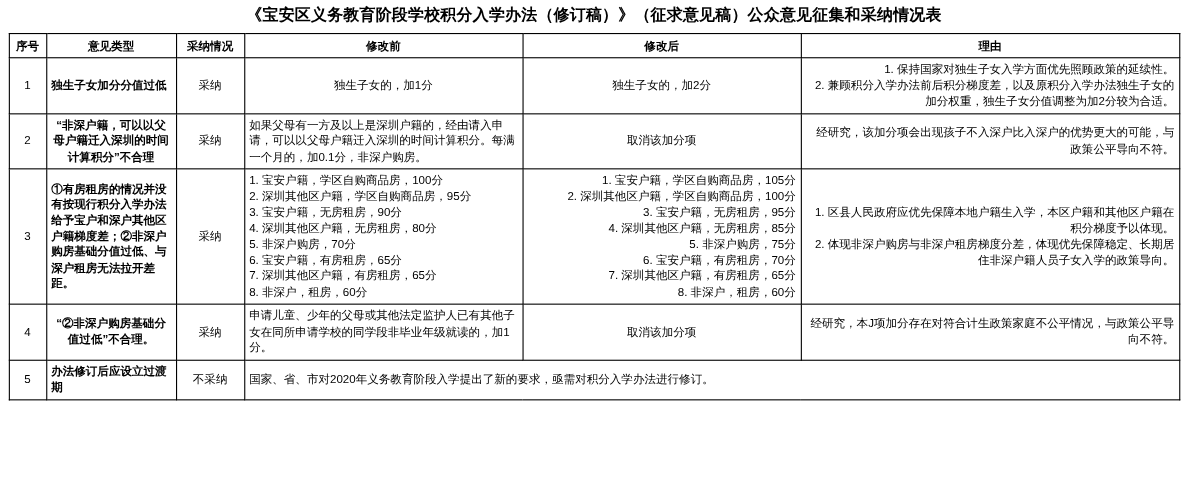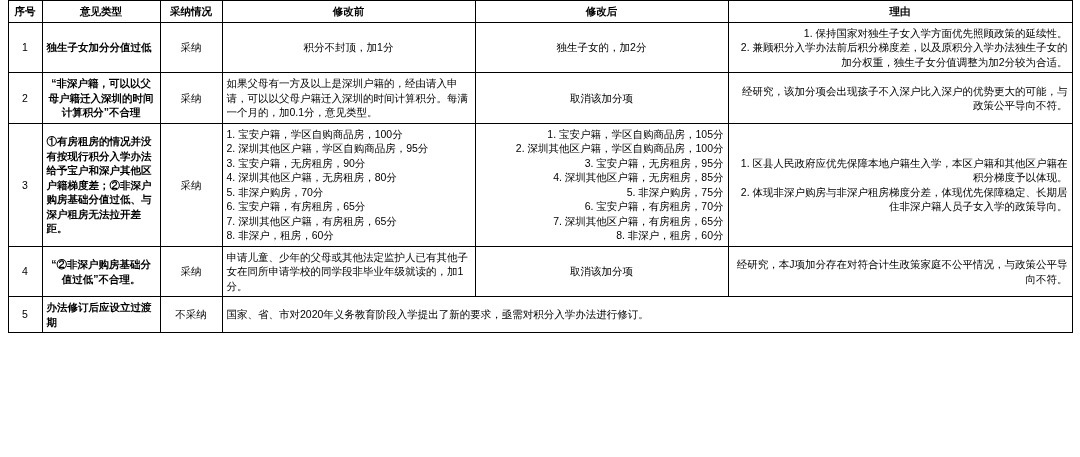--- a/index.html
+++ b/index.html
@@ -68,20 +68,21 @@
   td.center-text { text-align: center; }
 
   .lines span { display: block; }
   .just { text-align: justify; text-justify: inter-ideograph; }
 </style>
 </head>
 <body>
 
 <div class="page">
 
+  <div class="doc-title">《宝安区义务教育阶段学校积分入学办法（修订稿）》（征求意见稿）公众意见征集和采纳情况表</div>
 
   <table class="sheet">
     <colgroup>
       <col class="c-no">
       <col class="c-type">
       <col class="c-adopt">
       <col class="c-before">
       <col class="c-after">
       <col class="c-reason">
     </colgroup>
@@ -94,33 +95,33 @@
         <th>修改后</th>
         <th>理由</th>
       </tr>
     </thead>
     <tbody>
 
       <tr>
         <td class="no">1</td>
         <td class="type">独生子女加分分值过低</td>
         <td class="adopt">采纳</td>
-        <td class="before center-text">积分不封顶，加1分</td>
+        <td class="before center-text">独生子女的，加1分</td>
         <td class="after">独生子女的，加2分</td>
         <td class="reason lines">
           <span>1. 保持国家对独生子女入学方面优先照顾政策的延续性。</span>
           <span>2. 兼顾积分入学办法前后积分梯度差，以及原积分入学办法独生子女的加分权重，独生子女分值调整为加2分较为合适。</span>
         </td>
       </tr>
 
       <tr>
         <td class="no">2</td>
         <td class="type center-text">“非深户籍，可以以父母户籍迁入深圳的时间计算积分”不合理</td>
         <td class="adopt">采纳</td>
-        <td class="before just">如果父母有一方及以上是深圳户籍的，经由请入申请，可以以父母户籍迁入深圳的时间计算积分。每满一个月的，加0.1分，意见类型。</td>
+        <td class="before just">如果父母有一方及以上是深圳户籍的，经由请入申请，可以以父母户籍迁入深圳的时间计算积分。每满一个月的，加0.1分，非深户购房。</td>
         <td class="after">取消该加分项</td>
         <td class="reason just">经研究，该加分项会出现孩子不入深户比入深户的优势更大的可能，与政策公平导向不符。</td>
       </tr>
 
       <tr>
         <td class="no">3</td>
         <td class="type just">①有房租房的情况并没有按现行积分入学办法给予宝户和深户其他区户籍梯度差；②非深户购房基础分值过低、与深户租房无法拉开差距。</td>
         <td class="adopt">采纳</td>
         <td class="before lines">
           <span>1. 宝安户籍，学区自购商品房，100分</span>

